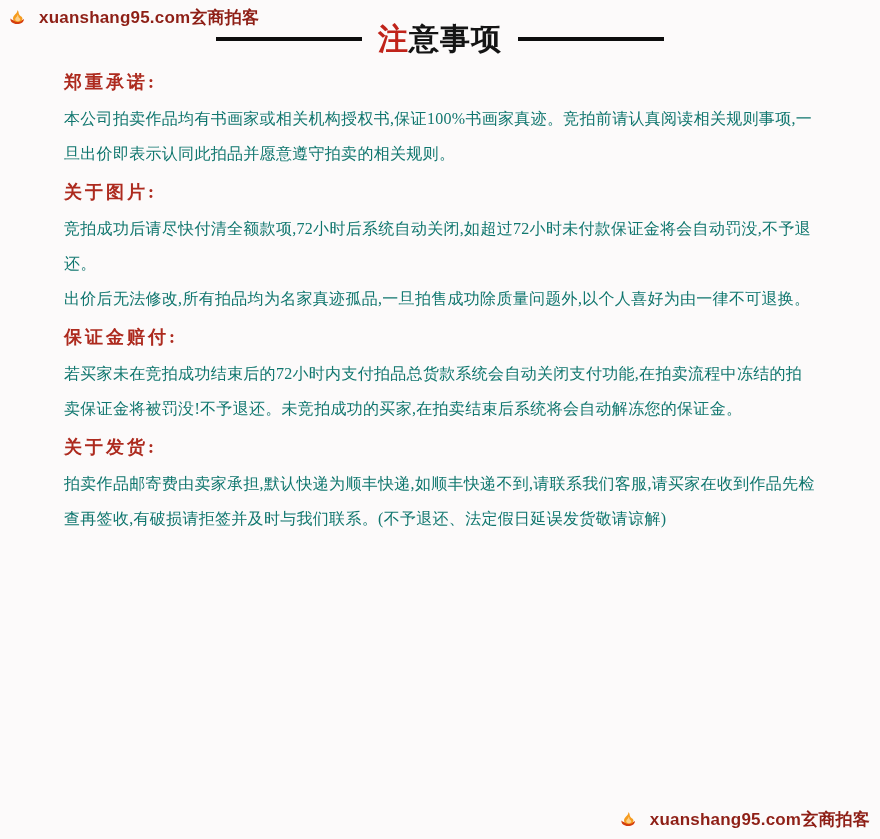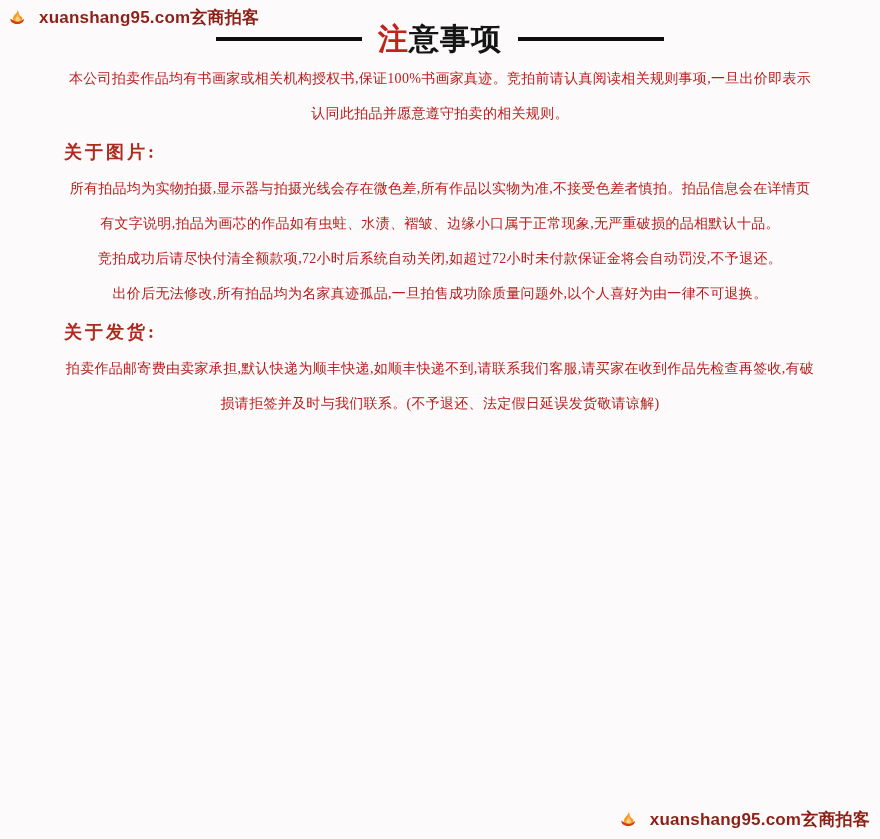--- a/index.html
+++ b/index.html
@@ -57,25 +57,24 @@
   .sec-heading {
     color: #ad2a1e;
     font-size: 18px;
     font-weight: bold;
     letter-spacing: 3px;
     line-height: 26px;
     margin: 8px 0 6px 0;
   }
   .sec p {
     margin: 0;
-    font-size: 14px;
+    font-size: 16px;
     line-height: 35px;
-    color: #b91c1c;
+    color: #0f766e;
     letter-spacing: 0.3px;
-    text-align: center;
   }
 </style>
 </head>
 <body>
 
 <div class="brand brand-top">
   <span>
     <svg width="18" height="17" viewBox="0 0 18 17">
       <path d="M2.5 9.5c-.5 3.2 2.5 5.5 6.5 5.5s7-2 7-5c0 0-2.5 2-6 2s-6.5-1-7.5-2.5z" fill="#d43d0e"></path>
       <path d="M9.5 1c1.8 2.2.6 3.6 2.2 5.2 1.5 1.5 2.8 1.6 2.8 3.6 0 2.1-2.2 3.2-4.8 3.2S5 11.6 5 9.5C5 5.8 9.5 4.8 9.5 1z" fill="#f59b1e"></path>
@@ -87,33 +86,37 @@
 
 <div class="title-row">
   <span class="title-rule"></span>
   <span class="page-title"><span class="hl">注</span><span>意事项</span></span>
   <span class="title-rule"></span>
 </div>
 
 <div class="content">
 
   <div class="sec">
+    <div class="sec-heading">郑重承诺:</div>
     <p>本公司拍卖作品均有书画家或相关机构授权书,保证100%书画家真迹。竞拍前请认真阅读相关规则事项,一旦出价即表示认同此拍品并愿意遵守拍卖的相关规则。</p>
   </div>
 
   <div class="sec">
     <div class="sec-heading">关于图片:</div>
-    <p>所有拍品均为实物拍摄,显示器与拍摄光线会存在微色差,所有作品以实物为准,不接受色差者慎拍。拍品信息会在详情页有文字说明,拍品为画芯的作品如有虫蛀、水渍、褶皱、边缘小口属于正常现象,无严重破损的品相默认十品。</p>
   </div>
 
   <div class="sec">
     <p>竞拍成功后请尽快付清全额款项,72小时后系统自动关闭,如超过72小时未付款保证金将会自动罚没,不予退还。</p>
     <p>出价后无法修改,所有拍品均为名家真迹孤品,一旦拍售成功除质量问题外,以个人喜好为由一律不可退换。</p>
   </div>
 
+  <div class="sec">
+    <div class="sec-heading">保证金赔付:</div>
+    <p>若买家未在竞拍成功结束后的72小时内支付拍品总货款系统会自动关闭支付功能,在拍卖流程中冻结的拍卖保证金将被罚没!不予退还。未竞拍成功的买家,在拍卖结束后系统将会自动解冻您的保证金。</p>
+  </div>
 
   <div class="sec">
     <div class="sec-heading">关于发货:</div>
     <p>拍卖作品邮寄费由卖家承担,默认快递为顺丰快递,如顺丰快递不到,请联系我们客服,请买家在收到作品先检查再签收,有破损请拒签并及时与我们联系。(不予退还、法定假日延误发货敬请谅解)</p>
   </div>
 
 
 </div>
 
 <div class="brand brand-bottom">

